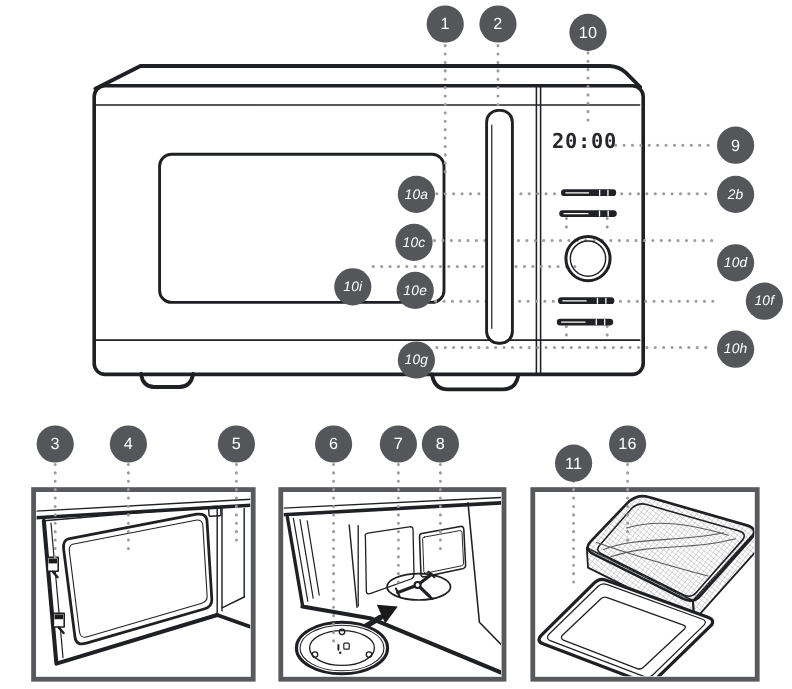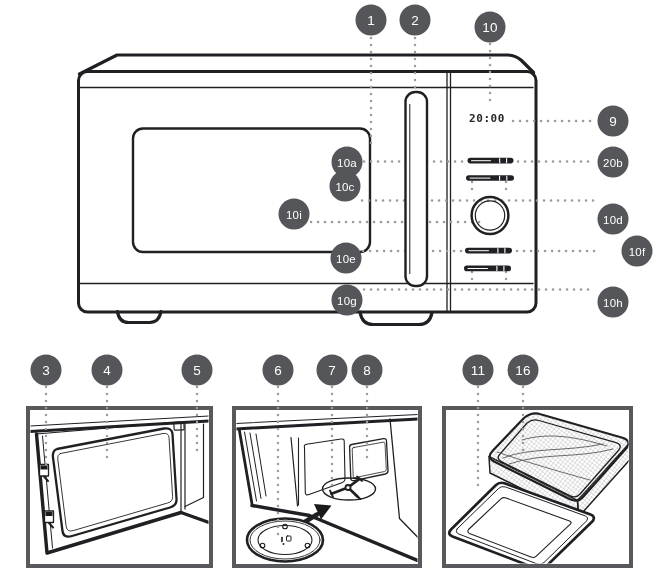--- a/index.html
+++ b/index.html
@@ -3,23 +3,23 @@
 <meta charset="utf-8">
 <style>
   html,body{margin:0;padding:0;background:#fff;}
   .stage{position:relative;width:660px;height:574px;background:#ffffff;overflow:hidden;
          font-family:"Liberation Sans", sans-serif;}
   .art{position:absolute;left:0;top:0;}
   .co{position:absolute;width:31px;height:31px;border-radius:50%;
       background:#54565a;color:#fff;display:flex;align-items:center;justify-content:center;
       font-size:13.5px;font-weight:500;letter-spacing:.2px;
       transform:translate(-50%,-50%);user-select:none;}
-  .co.s3{font-size:11.5px;}
+  .co.s3{font-size:11.5px;font-style:italic;}
   .lcd{position:absolute;transform:translate(-50%,-50%);
-       font-family:"DejaVu Sans Mono", monospace;font-size:11px;font-weight:700;
+       font-family:"DejaVu Sans Mono", monospace;font-size:17px;font-weight:700;
        letter-spacing:.6px;color:#26272a;white-space:nowrap;}
 </style>
 </head>
 <body>
 
 <div class="stage">
 
 <svg class="art" width="660" height="574" viewBox="0 0 660 574">
   <defs>
     <pattern id="mesh" width="3.4" height="3.4" patternUnits="userSpaceOnUse" patternTransform="rotate(38)">
@@ -201,30 +201,30 @@
   </g>
 </svg>
 
 <div class="lcd" style="left:487px;top:118px">20:00</div>
 
 <div class="co" style="left:371px;top:20px">1</div>
 <div class="co" style="left:415px;top:20px">2</div>
 <div class="co" style="left:490px;top:27px">10</div>
 <div class="co" style="left:613px;top:121px">9</div>
 <div class="co s3" style="left:347px;top:162px">10a</div>
-<div class="co s3" style="left:613px;top:162px">20b</div>
-<div class="co s3" style="left:345px;top:186px">10c</div>
+<div class="co s3" style="left:613px;top:162px">2b</div>
+<div class="co s3" style="left:345px;top:202px">10c</div>
 <div class="co s3" style="left:613px;top:219px">10d</div>
-<div class="co s3" style="left:294px;top:214px">10i</div>
-<div class="co s3" style="left:346px;top:258px">10e</div>
+<div class="co s3" style="left:294px;top:239px">10i</div>
+<div class="co s3" style="left:346px;top:242px">10e</div>
 <div class="co s3" style="left:637px;top:251px">10f</div>
 <div class="co s3" style="left:347px;top:300px">10g</div>
-<div class="co s3" style="left:613px;top:302px">10h</div>
+<div class="co s3" style="left:613px;top:291px">10h</div>
 <div class="co" style="left:46px;top:370px">3</div>
 <div class="co" style="left:107px;top:370px">4</div>
 <div class="co" style="left:197px;top:370px">5</div>
 <div class="co" style="left:278px;top:370px">6</div>
 <div class="co" style="left:332px;top:370px">7</div>
 <div class="co" style="left:367px;top:370px">8</div>
-<div class="co" style="left:478px;top:370px">11</div>
+<div class="co" style="left:478px;top:386px">11</div>
 <div class="co" style="left:523px;top:370px">16</div>
 
 </div>
 
 </body></html>

